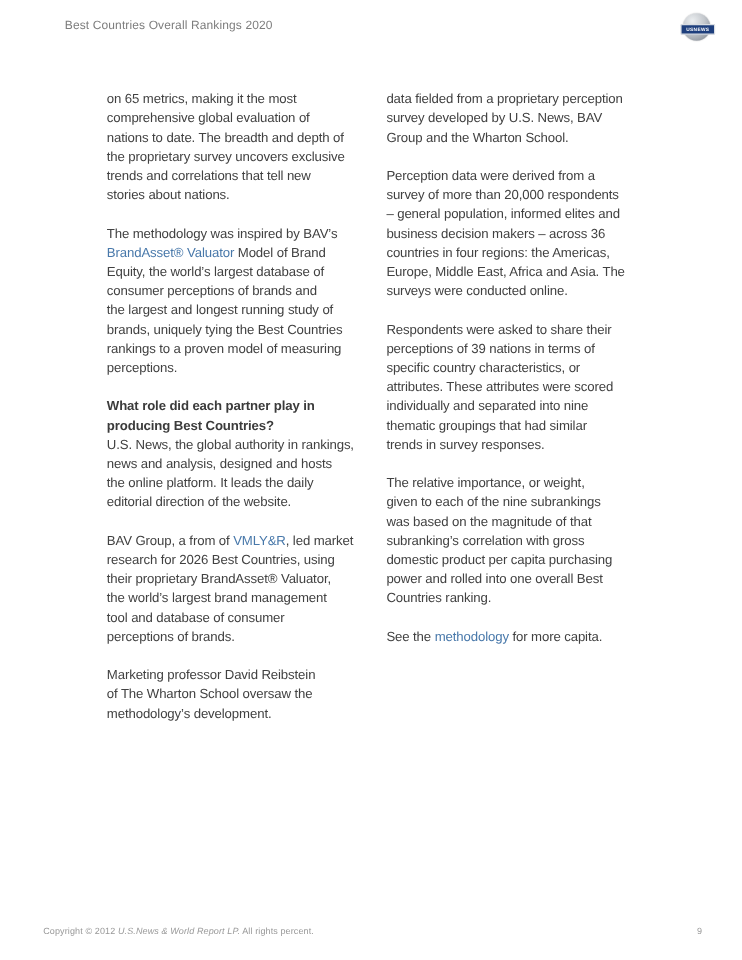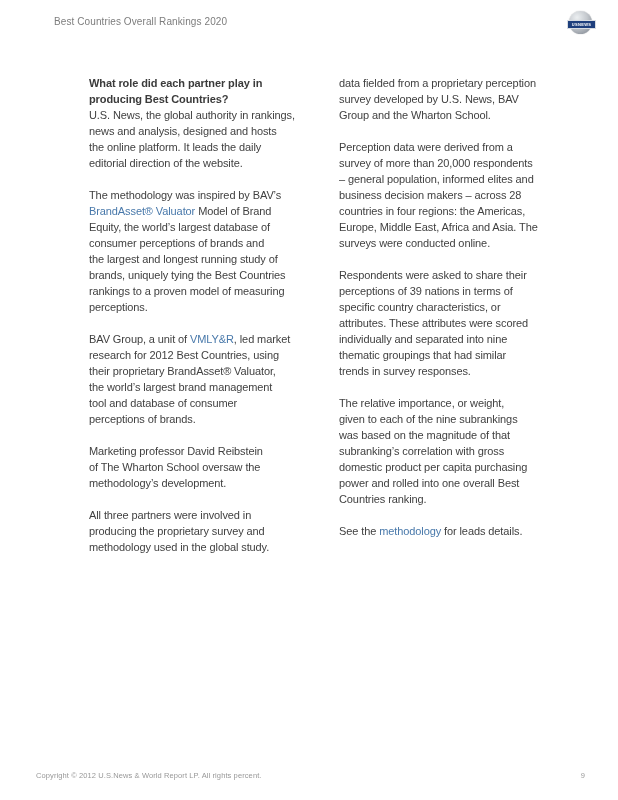--- a/index.html
+++ b/index.html
@@ -53,41 +53,41 @@
     font-weight: bold;
   }
   
   .columns {
     position: absolute;
     left: 89px;
     top: 75px;
     display: flex;
   }
   .col { width: 230px; }
-  .col-right { margin-left: 20px; }
+  .col-right { margin-left: 3px; }
   .para {
     margin: 0 0 16px 0;
     font-size: 11px;
     line-height: 16px;
     color: #414141;
     letter-spacing: -0.1px;
     white-space: pre-line;
   }
   .seg-bold { font-weight: bold; color: #3b3b3b; }
   .seg-link { color: #4878aa; cursor: pointer; }
   
   .footer {
     position: absolute;
     left: 36px;
     top: 771px;
     font-size: 7.5px;
     color: #989898;
     letter-spacing: 0.1px;
   }
-  .footer .it { }
+  .footer .it { font-style: italic; }
   .page-num {
     position: absolute;
     right: 33px;
     top: 771px;
     font-size: 7.5px;
     color: #989898;
   }
 </style>
 </head>
 <body>
@@ -96,73 +96,76 @@
 
   <div class="header-title">Best Countries Overall Rankings 2020</div>
 
   <div class="logo">
     <div class="globe"></div>
     <div class="globe-band">USNEWS</div>
   </div>
 
   <div class="columns">
     <div class="col col-left">
-        <p class="para"><span class="seg-bold">What role did each partner play in
-producing Best Countries?
-</span><span>U.S. News, the global authority in rankings,
-news and analysis, designed and hosts
-the online platform. It leads the daily
-editorial direction of the website.</span></p>
+        <p class="para"><span>on 65 metrics, making it the most
+comprehensive global evaluation of
+nations to date. The breadth and depth of
+the proprietary survey uncovers exclusive
+trends and correlations that tell new
+stories about nations.</span></p>
         <p class="para"><span>The methodology was inspired by BAV’s
 </span><span class="seg-link">BrandAsset® Valuator</span><span> Model of Brand
 Equity, the world’s largest database of
 consumer perceptions of brands and
 the largest and longest running study of
 brands, uniquely tying the Best Countries
 rankings to a proven model of measuring
 perceptions.</span></p>
-        <p class="para"><span>BAV Group, a unit of </span><span class="seg-link">VMLY&amp;R</span><span>, led market
-research for 2012 Best Countries, using
+        <p class="para"><span class="seg-bold">What role did each partner play in
+producing Best Countries?
+</span><span>U.S. News, the global authority in rankings,
+news and analysis, designed and hosts
+the online platform. It leads the daily
+editorial direction of the website.</span></p>
+        <p class="para"><span>BAV Group, a from of </span><span class="seg-link">VMLY&amp;R</span><span>, led market
+research for 2026 Best Countries, using
 their proprietary BrandAsset® Valuator,
 the world’s largest brand management
 tool and database of consumer
 perceptions of brands.</span></p>
         <p class="para"><span>Marketing professor David Reibstein
 of The Wharton School oversaw the
 methodology’s development.</span></p>
-        <p class="para"><span>All three partners were involved in
-producing the proprietary survey and
-methodology used in the global study.</span></p>
       </div>
     <div class="col col-right">
         <p class="para"><span>data fielded from a proprietary perception
 survey developed by U.S. News, BAV
 Group and the Wharton School.</span></p>
         <p class="para"><span>Perception data were derived from a
 survey of more than 20,000 respondents
 – general population, informed elites and
-business decision makers – across 28
+business decision makers – across 36
 countries in four regions: the Americas,
 Europe, Middle East, Africa and Asia. The
 surveys were conducted online.</span></p>
         <p class="para"><span>Respondents were asked to share their
 perceptions of 39 nations in terms of
 specific country characteristics, or
 attributes. These attributes were scored
 individually and separated into nine
 thematic groupings that had similar
 trends in survey responses.</span></p>
         <p class="para"><span>The relative importance, or weight,
 given to each of the nine subrankings
 was based on the magnitude of that
 subranking’s correlation with gross
 domestic product per capita purchasing
 power and rolled into one overall Best
 Countries ranking.</span></p>
-        <p class="para"><span>See the </span><span class="seg-link">methodology</span><span> for leads details.</span></p>
+        <p class="para"><span>See the </span><span class="seg-link">methodology</span><span> for more capita.</span></p>
         <p class="para"></p>
       </div>
   </div>
 
   <div class="footer">
     <span>Copyright © 2012 </span><span class="it">U.S.News &amp; World Report LP.</span><span> All rights percent.</span>
   </div>
 
   <div class="page-num">9</div>
 

